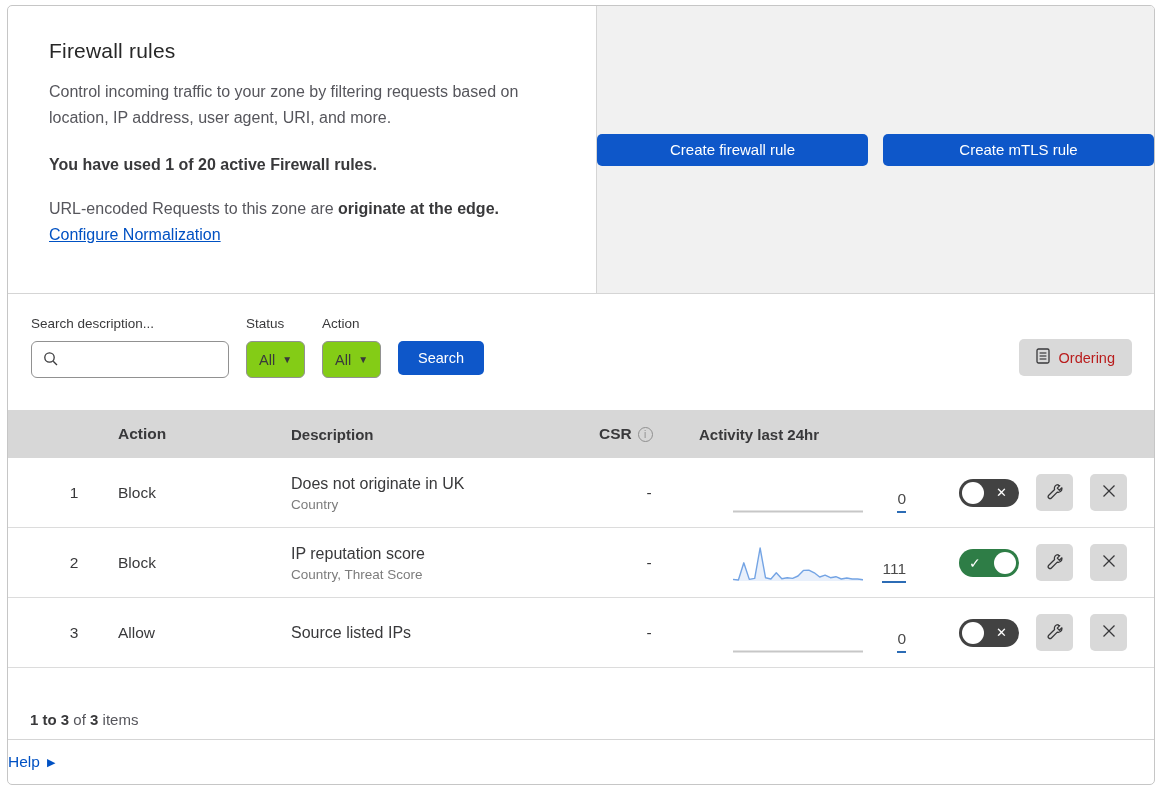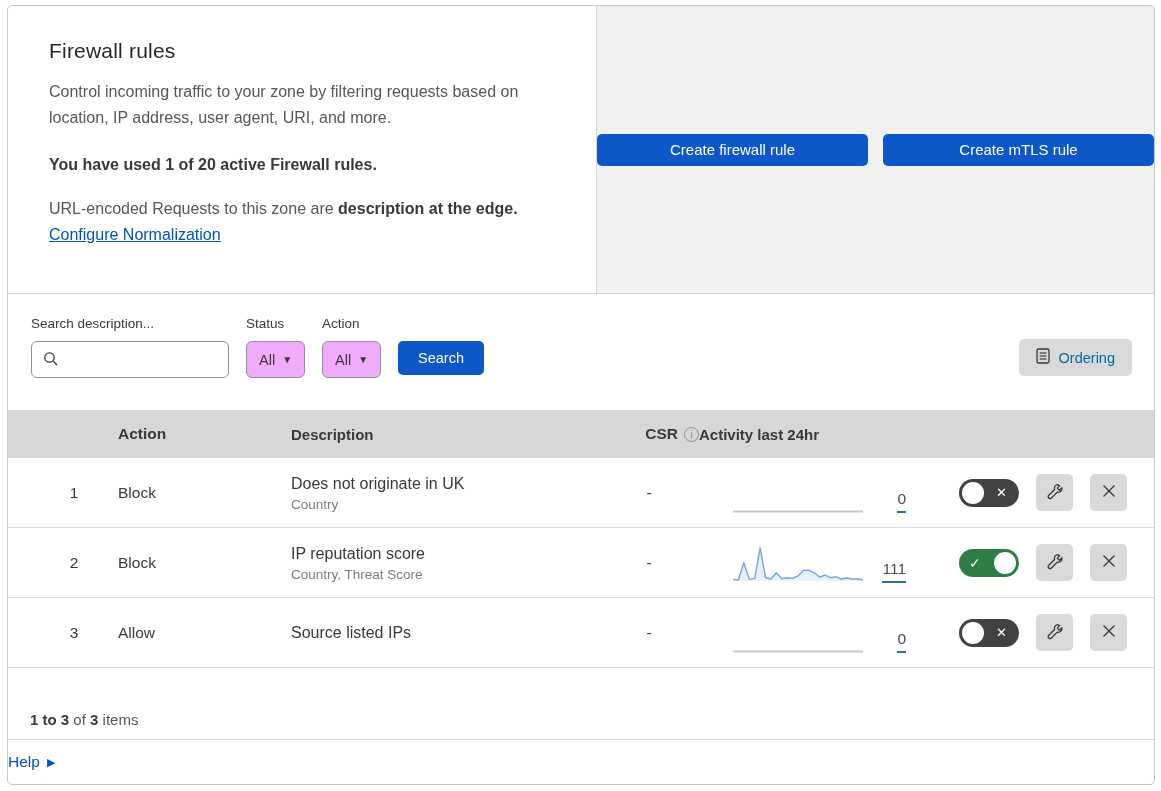--- a/index.html
+++ b/index.html
@@ -34,46 +34,46 @@
   .filter-section { height: 116px; padding: 22px 22px 0 23px; display: flex; align-items: flex-start; flex: 0 0 auto; }
   .fgroup { display: flex; flex-direction: column; margin-right: 17px; }
   .flabel { font-size: 13.5px; color: #39393b; margin-bottom: 10px; }
   .search-box { position: relative; width: 198px; }
   .search-box input {
     width: 198px; height: 37px; border: 1px solid #919191; border-radius: 6px;
     padding: 0 10px 0 36px; font-size: 14px; font-family: inherit; color: #39393b; background: #fff;
   }
   .search-glyph { position: absolute; left: 12px; top: 10px; }
   .select-box {
-    height: 37px; border: 1px solid #919191; border-radius: 6px; background: #f0abfc;
+    height: 37px; border: 1px solid #919191; border-radius: 6px; background: #84cc16;
     display: flex; align-items: center; padding: 0 12px; gap: 7px; cursor: pointer;
     font-size: 14.5px; color: #39393b;
   }
   .caret { font-size: 10px; color: #39393b; }
   .btn-search {
     margin-top: 25px; height: 34px; padding: 0 20px; background: #0e57c9; color: #fff; border: none;
     border-radius: 5px; font-size: 14.5px; font-family: inherit; cursor: pointer;
   }
   .spacer { flex: 1; }
   .btn-ordering {
-    margin-top: 23px; height: 37px; padding: 0 17px; background: #d9d9d9; color: #0369a1; border: none;
+    margin-top: 23px; height: 37px; padding: 0 17px; background: #d9d9d9; color: #b91c1c; border: none;
     border-radius: 5px; font-size: 14.5px; font-family: inherit; cursor: pointer;
     display: flex; align-items: center; gap: 9px;
   }
 
   
   .thead { display: flex; align-items: center; height: 48px; background: #d7d7d7; font-size: 15px; font-weight: 700; color: #39393b; flex: 0 0 auto; }
   .trow { display: flex; align-items: center; height: 70px; border-bottom: 1px solid #dcdcdc; flex: 0 0 auto; }
   .c-num { flex: 0 0 110px; text-align: center; padding-left: 22px; font-size: 15.5px; color: #39393b; }
   .c-action { flex: 0 0 173px; font-size: 15.5px; color: #39393b; }
   .c-desc { flex: 1 1 auto; min-width: 0; }
   .c-csr { flex: 0 0 100px; text-align: center; font-size: 15.5px; color: #39393b; }
   .c-activity { flex: 0 0 215px; display: flex; align-items: flex-end; }
   .c-controls { flex: 0 0 240px; display: flex; align-items: center; justify-content: flex-end; gap: 17px; padding-right: 27px; }
-  .thead .c-csr { display: flex; align-items: center; justify-content: flex-end; gap: 6px; }
+  .thead .c-csr { display: flex; align-items: center; justify-content: flex-start; gap: 6px; }
   .thead .c-activity { align-items: center; }
   .desc-title { font-size: 16px; color: #39393b; line-height: 1.35; }
   .desc-sub { font-size: 13.5px; color: #7c7c7c; margin-top: 3px; }
   .info-badge {
     width: 15px; height: 15px; border: 1px solid #8f8f8f; border-radius: 50%;
     font-size: 10px; font-weight: 400; color: #8f8f8f;
     display: inline-flex; align-items: center; justify-content: center; cursor: pointer;
   }
   .spark-wrap { width: 130px; height: 40px; margin-left: 34px; }
   .act-count {
@@ -110,21 +110,21 @@
 <body>
 
 <div class="viewport">
   <div class="card">
 
     <div class="top-section">
       <div class="top-left">
         <div class="page-title">Firewall rules</div>
         <div class="desc">Control incoming traffic to your zone by filtering requests based on location, IP address, user agent, URI, and more.</div>
         <div class="usage">You have used 1 of 20 active Firewall rules.</div>
-        <div class="norm"><span>URL-encoded Requests to this zone are </span><b>description at the edge.</b></div>
+        <div class="norm"><span>URL-encoded Requests to this zone are </span><b>originate at the edge.</b></div>
         <a class="norm-link">Configure Normalization</a>
       </div>
       <div class="top-right">
         <button class="btn-primary">Create firewall rule</button>
         <button class="btn-primary">Create mTLS rule</button>
       </div>
     </div>
 
     <div class="filter-section">
       <div class="fgroup">

